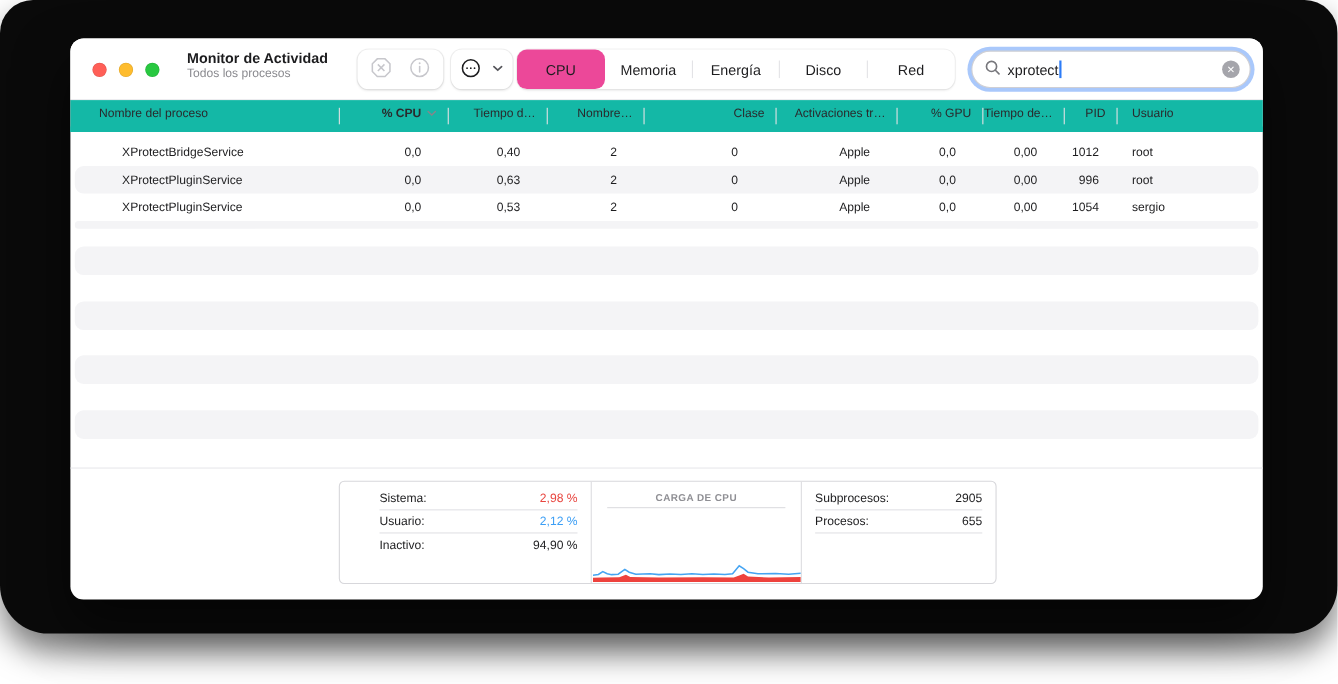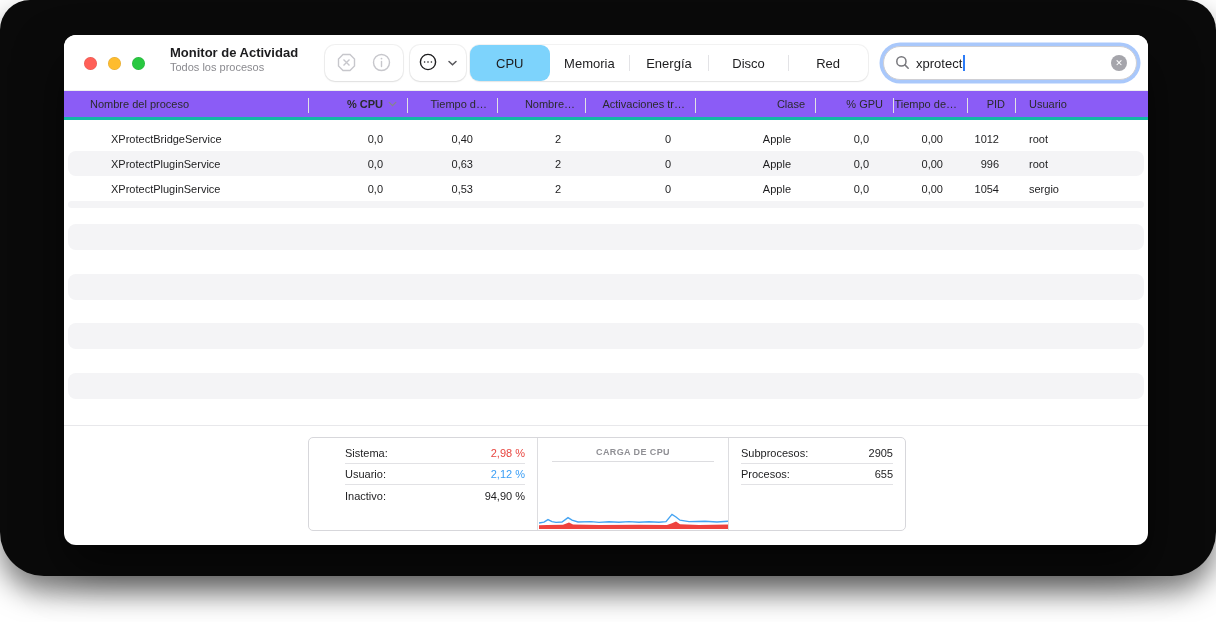--- a/index.html
+++ b/index.html
@@ -32,34 +32,34 @@
     display:flex; align-items:center; justify-content:space-evenly; }
   .disabled-group { left:261px; width:78px; }
   .options-group { left:346px; width:56px; gap:2px; }
   .icon-btn { display:flex; align-items:center; justify-content:center; width:26px; height:26px; }
 
   .segmented { position:absolute; left:406px; top:10px; width:398px; height:36px;
     border-radius:10px; box-shadow:0 0 0 1px rgba(0,0,0,.05), 0 1px 2px rgba(0,0,0,.06);
     display:flex; background:#fff; }
   .segment { flex:1; position:relative; display:flex; align-items:center; justify-content:center;
     font-size:13px; color:#1d1d1f; border-radius:9px; cursor:default; }
-  .segment.selected { background:#7dd3fc; }
+  .segment.selected { background:#ec4899; }
   .segment .seg-sep { position:absolute; left:-0.5px; top:10px; width:1px; height:16px; background:#e3e3e6; }
 
   .search-field { position:absolute; right:11px; top:11px; width:254px; height:34px;
     border-radius:17px; background:#fff; border:1px solid #cfcfd4;
     box-shadow:0 0 0 3.5px #a9c8fb; display:flex; align-items:center; padding:0 9px 0 11px; }
   .search-text { font-size:13px; color:#1d1d1f; margin-left:6px; }
   .caret { width:2px; height:16px; background:#2d7cf7; margin-left:1px; }
   .clear-btn { margin-left:auto; width:16px; height:16px; border-radius:50%; background:#a5a5ab;
     color:#fff; font-size:9px; line-height:16px; text-align:center; font-weight:bold; }
 
   
   .thead { position:absolute; top:56px; left:0; right:0; height:29px; display:flex;
-    border-bottom:3px solid #14b8a6; color:#2a2a2d; background:#8b5cf6; }
+    border-bottom:5px solid #14b8a6; color:#2a2a2d; background:#14b8a6; }
   .hcell { position:relative; height:100%; display:flex; align-items:center;
     justify-content:flex-end; padding-right:10px; }
   .hcell:not(.c0)::before { content:""; position:absolute; left:0; top:7px; width:1px; height:15px; background:#e1e1e4; }
   .hcell.c0 { justify-content:flex-start; padding-left:26px; }
   .hcell.c9 { justify-content:flex-start; padding-left:14px; }
   .hcell.sorted { font-weight:bold; }
   .sort-chev { margin-left:5px; display:flex; }
 
   .c0{width:244px} .c1{width:99px} .c2{width:90px} .c3{width:88px} .c4{width:110px}
   .c5{width:120px} .c6{width:78px} .c7{width:74px} .c8{width:48px} .c9{width:133px}
@@ -192,25 +192,25 @@
               <path d="M1.2 1.4 L4.5 4.6 L7.8 1.4"></path>
             </svg>
         </span>
       </div>
       <div class="hcell c2">
           <span>Tiempo d…</span>
         </div>
       <div class="hcell c3">
           <span>Nombre…</span>
         </div>
+      <div class="hcell c5">
+          <span>Clase</span>
+        </div>
       <div class="hcell c4">
           <span>Activaciones tr…</span>
-        </div>
-      <div class="hcell c5">
-          <span>Clase</span>
         </div>
       <div class="hcell c6">
           <span>% GPU</span>
         </div>
       <div class="hcell c7">
           <span>Tiempo de…</span>
         </div>
       <div class="hcell c8">
           <span>PID</span>
         </div>

